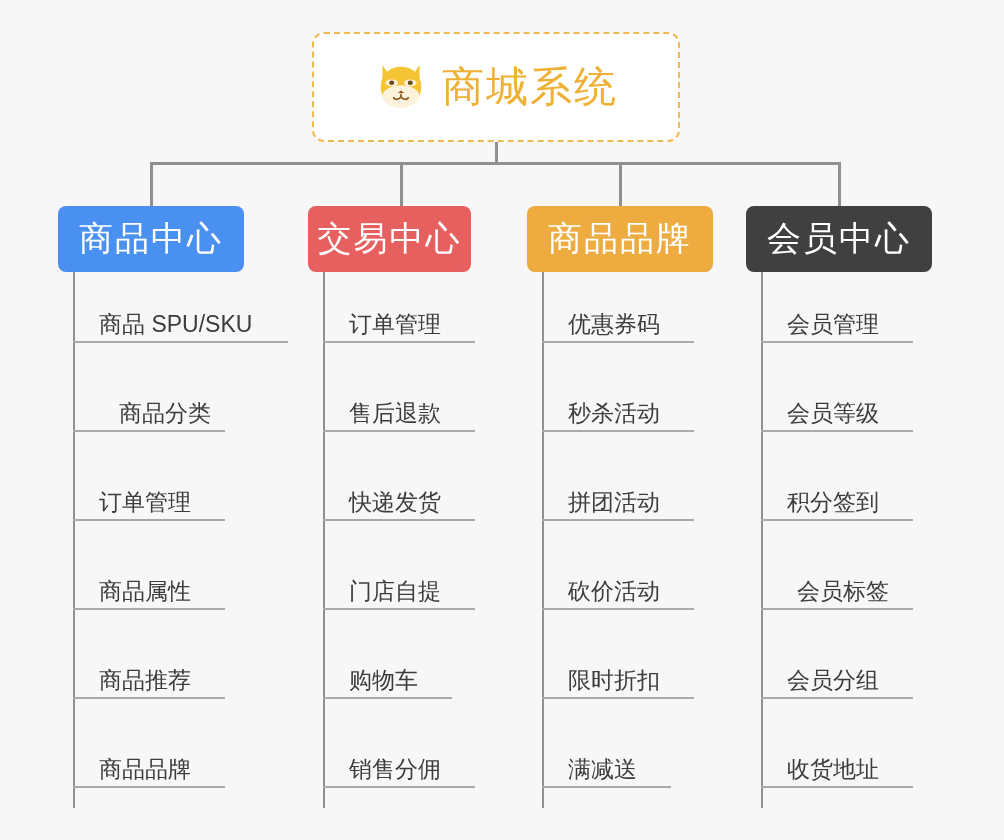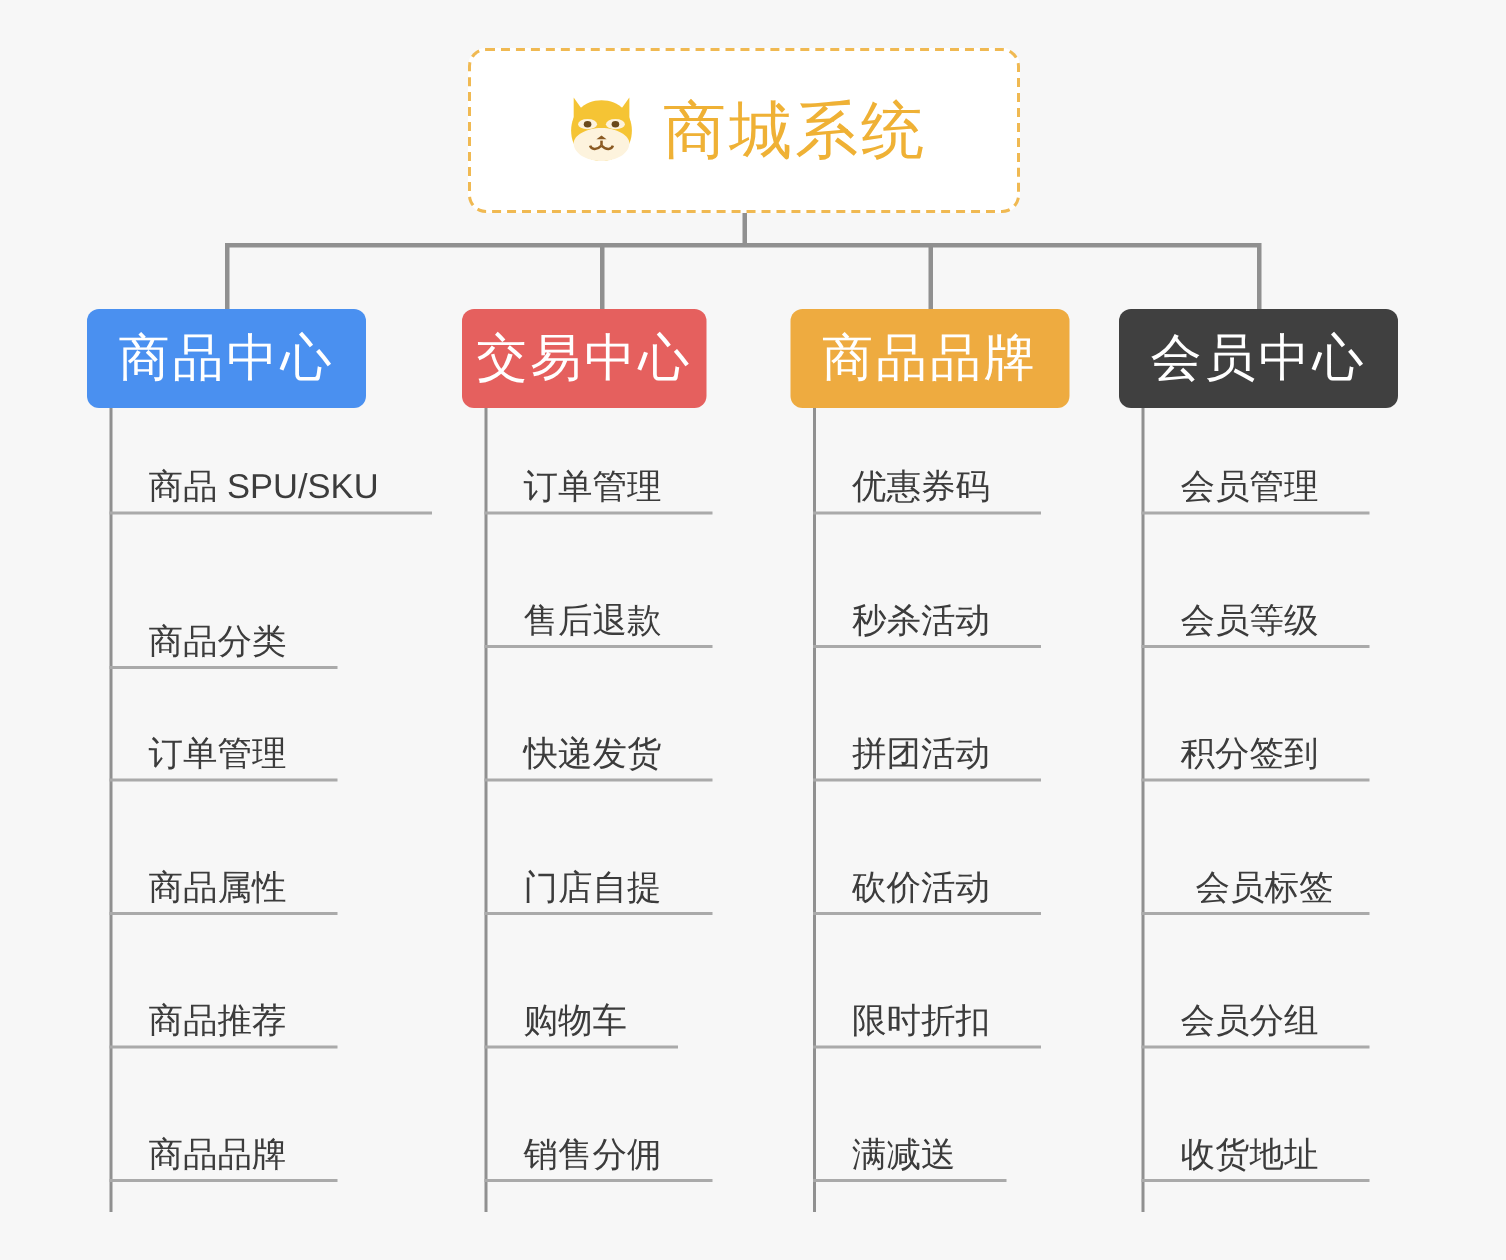--- a/index.html
+++ b/index.html
@@ -83,21 +83,21 @@
   <div class="col" style="left:58px;width:186px;">
     <div class="col-head" style="background:#4a90f0;width:186px;">
       <span>商品中心</span>
     </div>
     <div class="col-body" style="height:560px;">
       <div class="spine" style="left:15px;top:0;height:536px;"></div>
       <div class="sub-item" style="left:15px;top:40px;width:215px;">
         <span class="sub-label">商品 SPU/SKU</span>
         <span class="sub-rule"></span>
       </div>
-      <div class="sub-item" style="left:15px;top:143px;width:152px;">
+      <div class="sub-item" style="left:15px;top:129px;width:152px;text-align:right;">
         <span class="sub-label">商品分类</span>
         <span class="sub-rule"></span>
       </div>
       <div class="sub-item" style="left:15px;top:218px;width:152px;">
         <span class="sub-label">订单管理</span>
         <span class="sub-rule"></span>
       </div>
       <div class="sub-item" style="left:15px;top:307px;width:152px;">
         <span class="sub-label">商品属性</span>
         <span class="sub-rule"></span>

